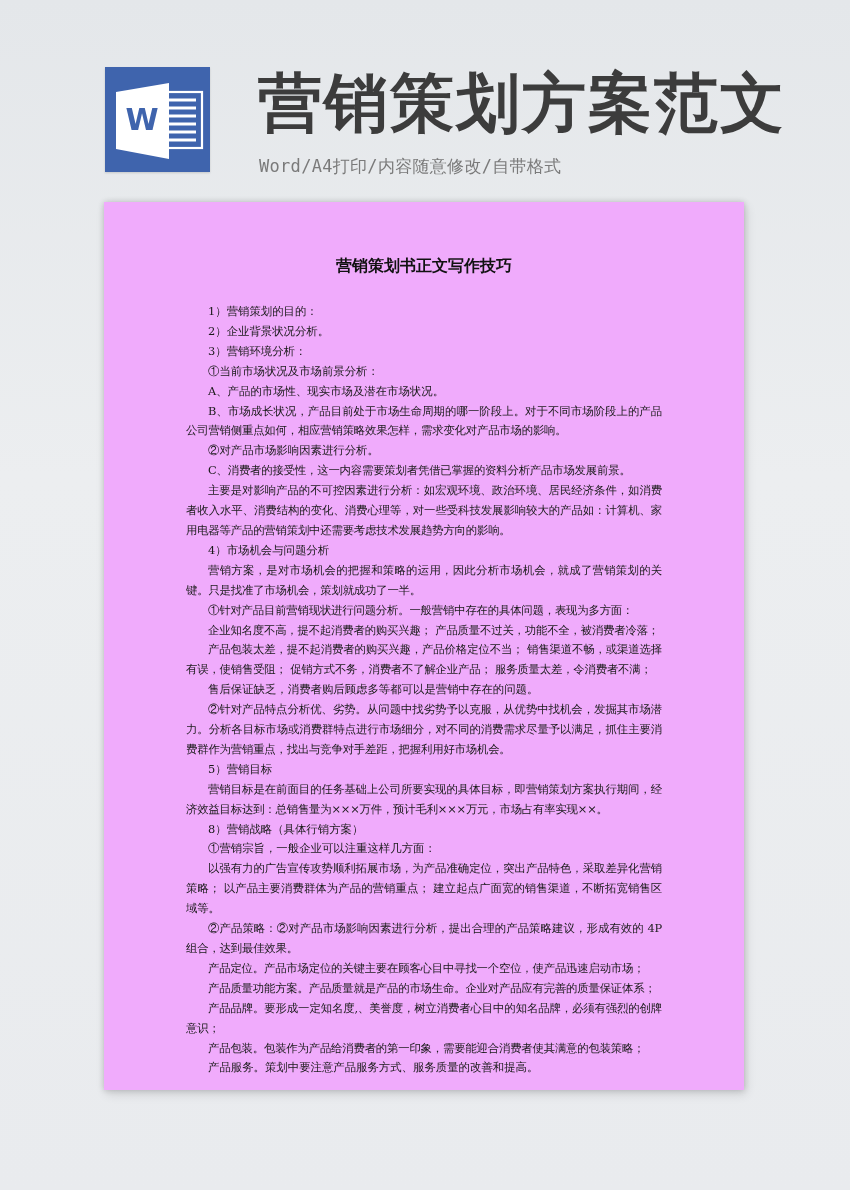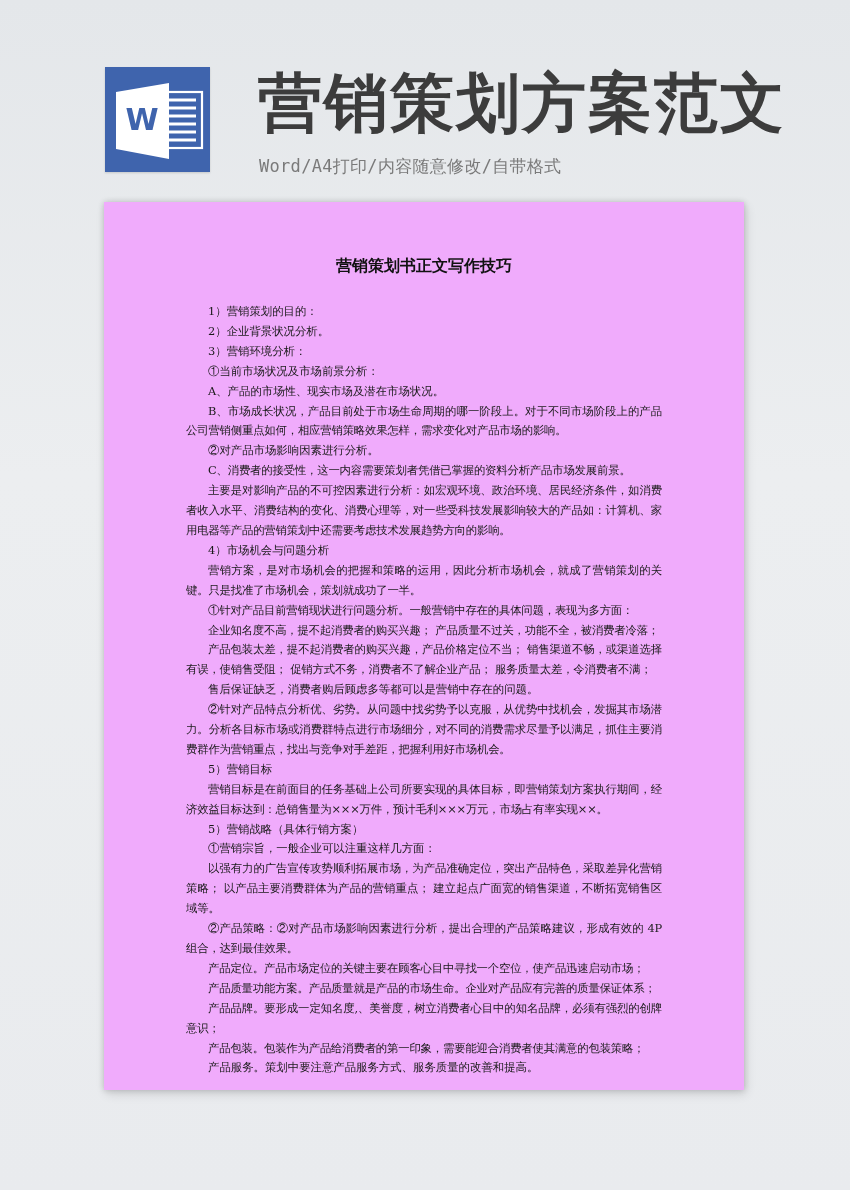--- a/index.html
+++ b/index.html
@@ -125,21 +125,21 @@
     <p class="ind1 tight">主要是对影响产品的不可控因素进行分析：如宏观环境、政治环境、居民经济条件，如消费者收入水平、消费结构的变化、消费心理等，对一些受科技发展影响较大的产品如：计算机、家用电器等产品的营销策划中还需要考虑技术发展趋势方向的影响。</p>
     <p class="ind1">4）市场机会与问题分析</p>
     <p class="ind1 tight">营销方案，是对市场机会的把握和策略的运用，因此分析市场机会，就成了营销策划的关键。只是找准了市场机会，策划就成功了一半。</p>
     <p class="ind1 tight">①针对产品目前营销现状进行问题分析。一般营销中存在的具体问题，表现为多方面：</p>
     <p class="ind1 tight">企业知名度不高，提不起消费者的购买兴趣； 产品质量不过关，功能不全，被消费者冷落；</p>
     <p class="ind1 tight">产品包装太差，提不起消费者的购买兴趣，产品价格定位不当； 销售渠道不畅，或渠道选择有误，使销售受阻； 促销方式不务，消费者不了解企业产品； 服务质量太差，令消费者不满；</p>
     <p class="ind1">售后保证缺乏，消费者购后顾虑多等都可以是营销中存在的问题。</p>
     <p class="ind1 tight">②针对产品特点分析优、劣势。从问题中找劣势予以克服，从优势中找机会，发掘其市场潜力。分析各目标市场或消费群特点进行市场细分，对不同的消费需求尽量予以满足，抓住主要消费群作为营销重点，找出与竞争对手差距，把握利用好市场机会。</p>
     <p class="ind1">5）营销目标</p>
     <p class="ind1 tight">营销目标是在前面目的任务基础上公司所要实现的具体目标，即营销策划方案执行期间，经济效益目标达到：总销售量为×××万件，预计毛利×××万元，市场占有率实现××。</p>
-    <p class="ind1">5）营销战略（具体行销方案）</p>
+    <p class="ind1">8）营销战略（具体行销方案）</p>
     <p class="ind1">①营销宗旨，一般企业可以注重这样几方面：</p>
     <p class="ind1 tight">以强有力的广告宣传攻势顺利拓展市场，为产品准确定位，突出产品特色，采取差异化营销策略； 以产品主要消费群体为产品的营销重点； 建立起点广面宽的销售渠道，不断拓宽销售区域等。</p>
     <p class="ind1 tight">②产品策略：②对产品市场影响因素进行分析，提出合理的产品策略建议，形成有效的 4P 组合，达到最佳效果。</p>
     <p class="ind1 tight">产品定位。产品市场定位的关键主要在顾客心目中寻找一个空位，使产品迅速启动市场；</p>
     <p class="ind1 tight">产品质量功能方案。产品质量就是产品的市场生命。企业对产品应有完善的质量保证体系；</p>
     <p class="ind1 tight">产品品牌。要形成一定知名度,、美誉度，树立消费者心目中的知名品牌，必须有强烈的创牌意识；</p>
     <p class="ind1 tight">产品包装。包装作为产品给消费者的第一印象，需要能迎合消费者使其满意的包装策略；</p>
     <p class="ind1">产品服务。策划中要注意产品服务方式、服务质量的改善和提高。</p>
   </div>
 </div>

